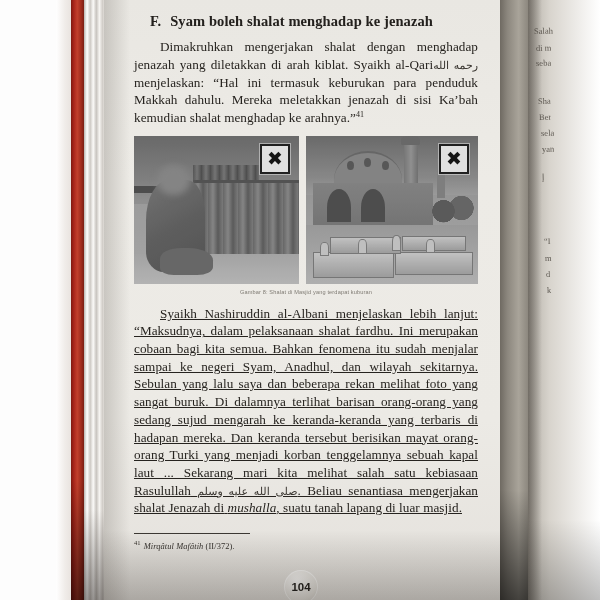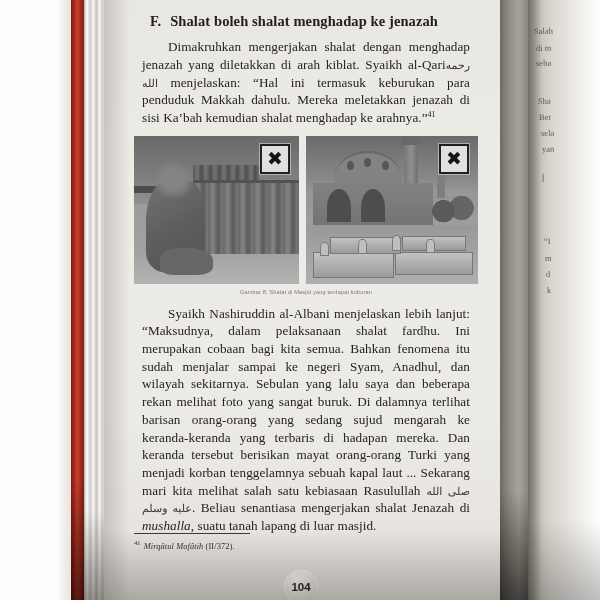--- a/index.html
+++ b/index.html
@@ -126,21 +126,21 @@
     font-weight: 700;
     color:#23201d;
     line-height: 1.26;
     letter-spacing: 0.1px;
   }
   .para {
     font-size: 13.2px;
     color: #26231f;
     line-height: 1.34;
     text-align: justify;
-    margin: 8px;
+    margin: 0;
     letter-spacing: 0.05px;
   }
   .para.indent { text-indent: 26px; }
   .arabic-glyph {
     font-size: 11px;
     color:#3a3631;
     letter-spacing: -0.5px;
   }
   sup { font-size: 8px; vertical-align: super; }
   em { font-style: italic; }
@@ -287,21 +287,21 @@
   .caption {
     margin-top: 5px;
     text-align:center;
     font-family: "Liberation Sans", sans-serif;
     font-size: 5.6px;
     color:#6b675f;
     letter-spacing: 0.15px;
     opacity: 0.85;
   }
 
-  .para-block { margin-top: 10px; }
+  .para-block { margin-top: 10px; text-decoration: underline; }
 
   .footnote-wrap {
     position:absolute;
     left: 0; top: 521px; width: 250px;
   }
   .footnote-rule {
     width: 116px; height: 1px;
     background:#3c3833;
     margin-bottom: 5px;
   }
@@ -336,21 +336,21 @@
   <div class="book-shadow-left"></div>
   <div class="spine-red"></div>
   <div class="page-edges"></div>
 
   <div class="page-left">
     <div class="content">
 
       <div class="heading">
         <div class="heading-letter">F.</div>
         <div>
-          <div class="heading-text">Shalat boleh shalat menghadap ke jenazah</div>
+          <div class="heading-text">Syam boleh shalat menghadap ke jenazah</div>
         </div>
       </div>
 
       <p class="para indent"><span>Dimakruhkan mengerjakan shalat dengan menghadap jenazah yang diletakkan di arah kiblat. Syaikh al-Qari</span><span class="arabic-glyph">رحمه الله</span> <span>menjelaskan: “Hal ini termasuk keburukan para penduduk Makkah dahulu. Mereka meletakkan jenazah di sisi Ka’bah kemudian shalat menghadap ke arahnya.”</span><sup>41</sup></p>
 
       <div class="figure">
         <div class="photos">
 
           <div class="photo photo-a">
             <div class="pa-backwall"></div>

